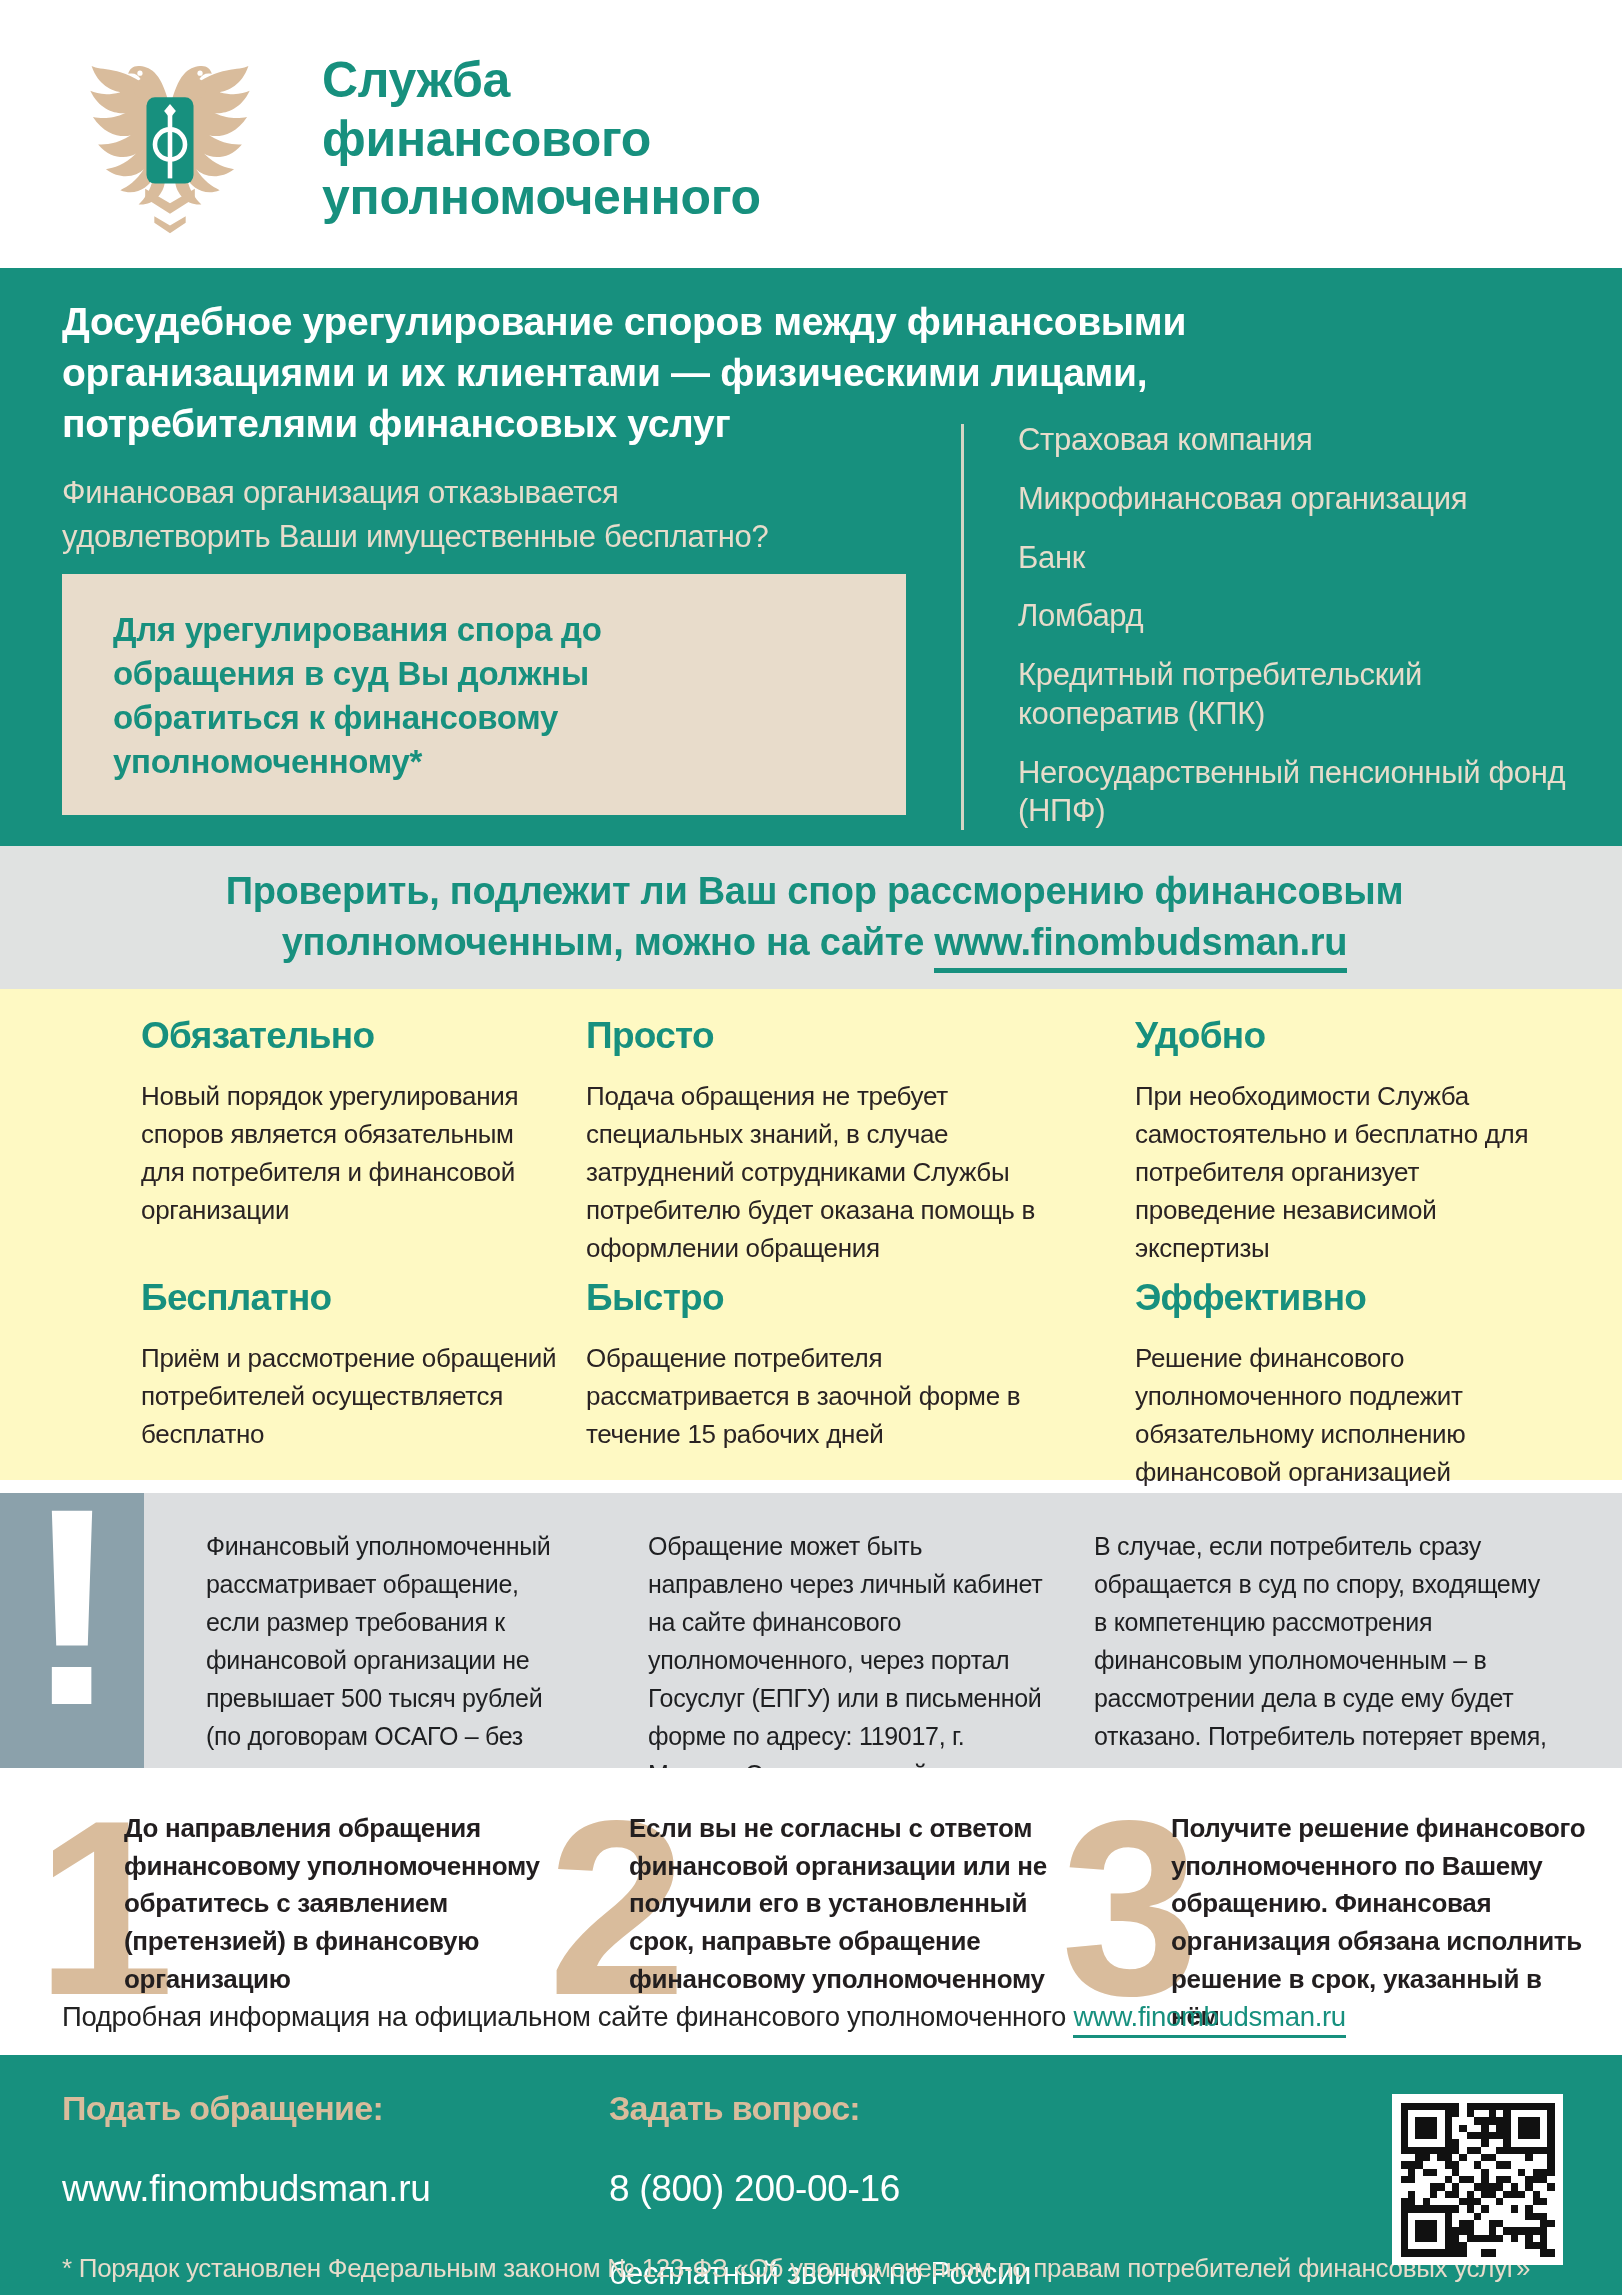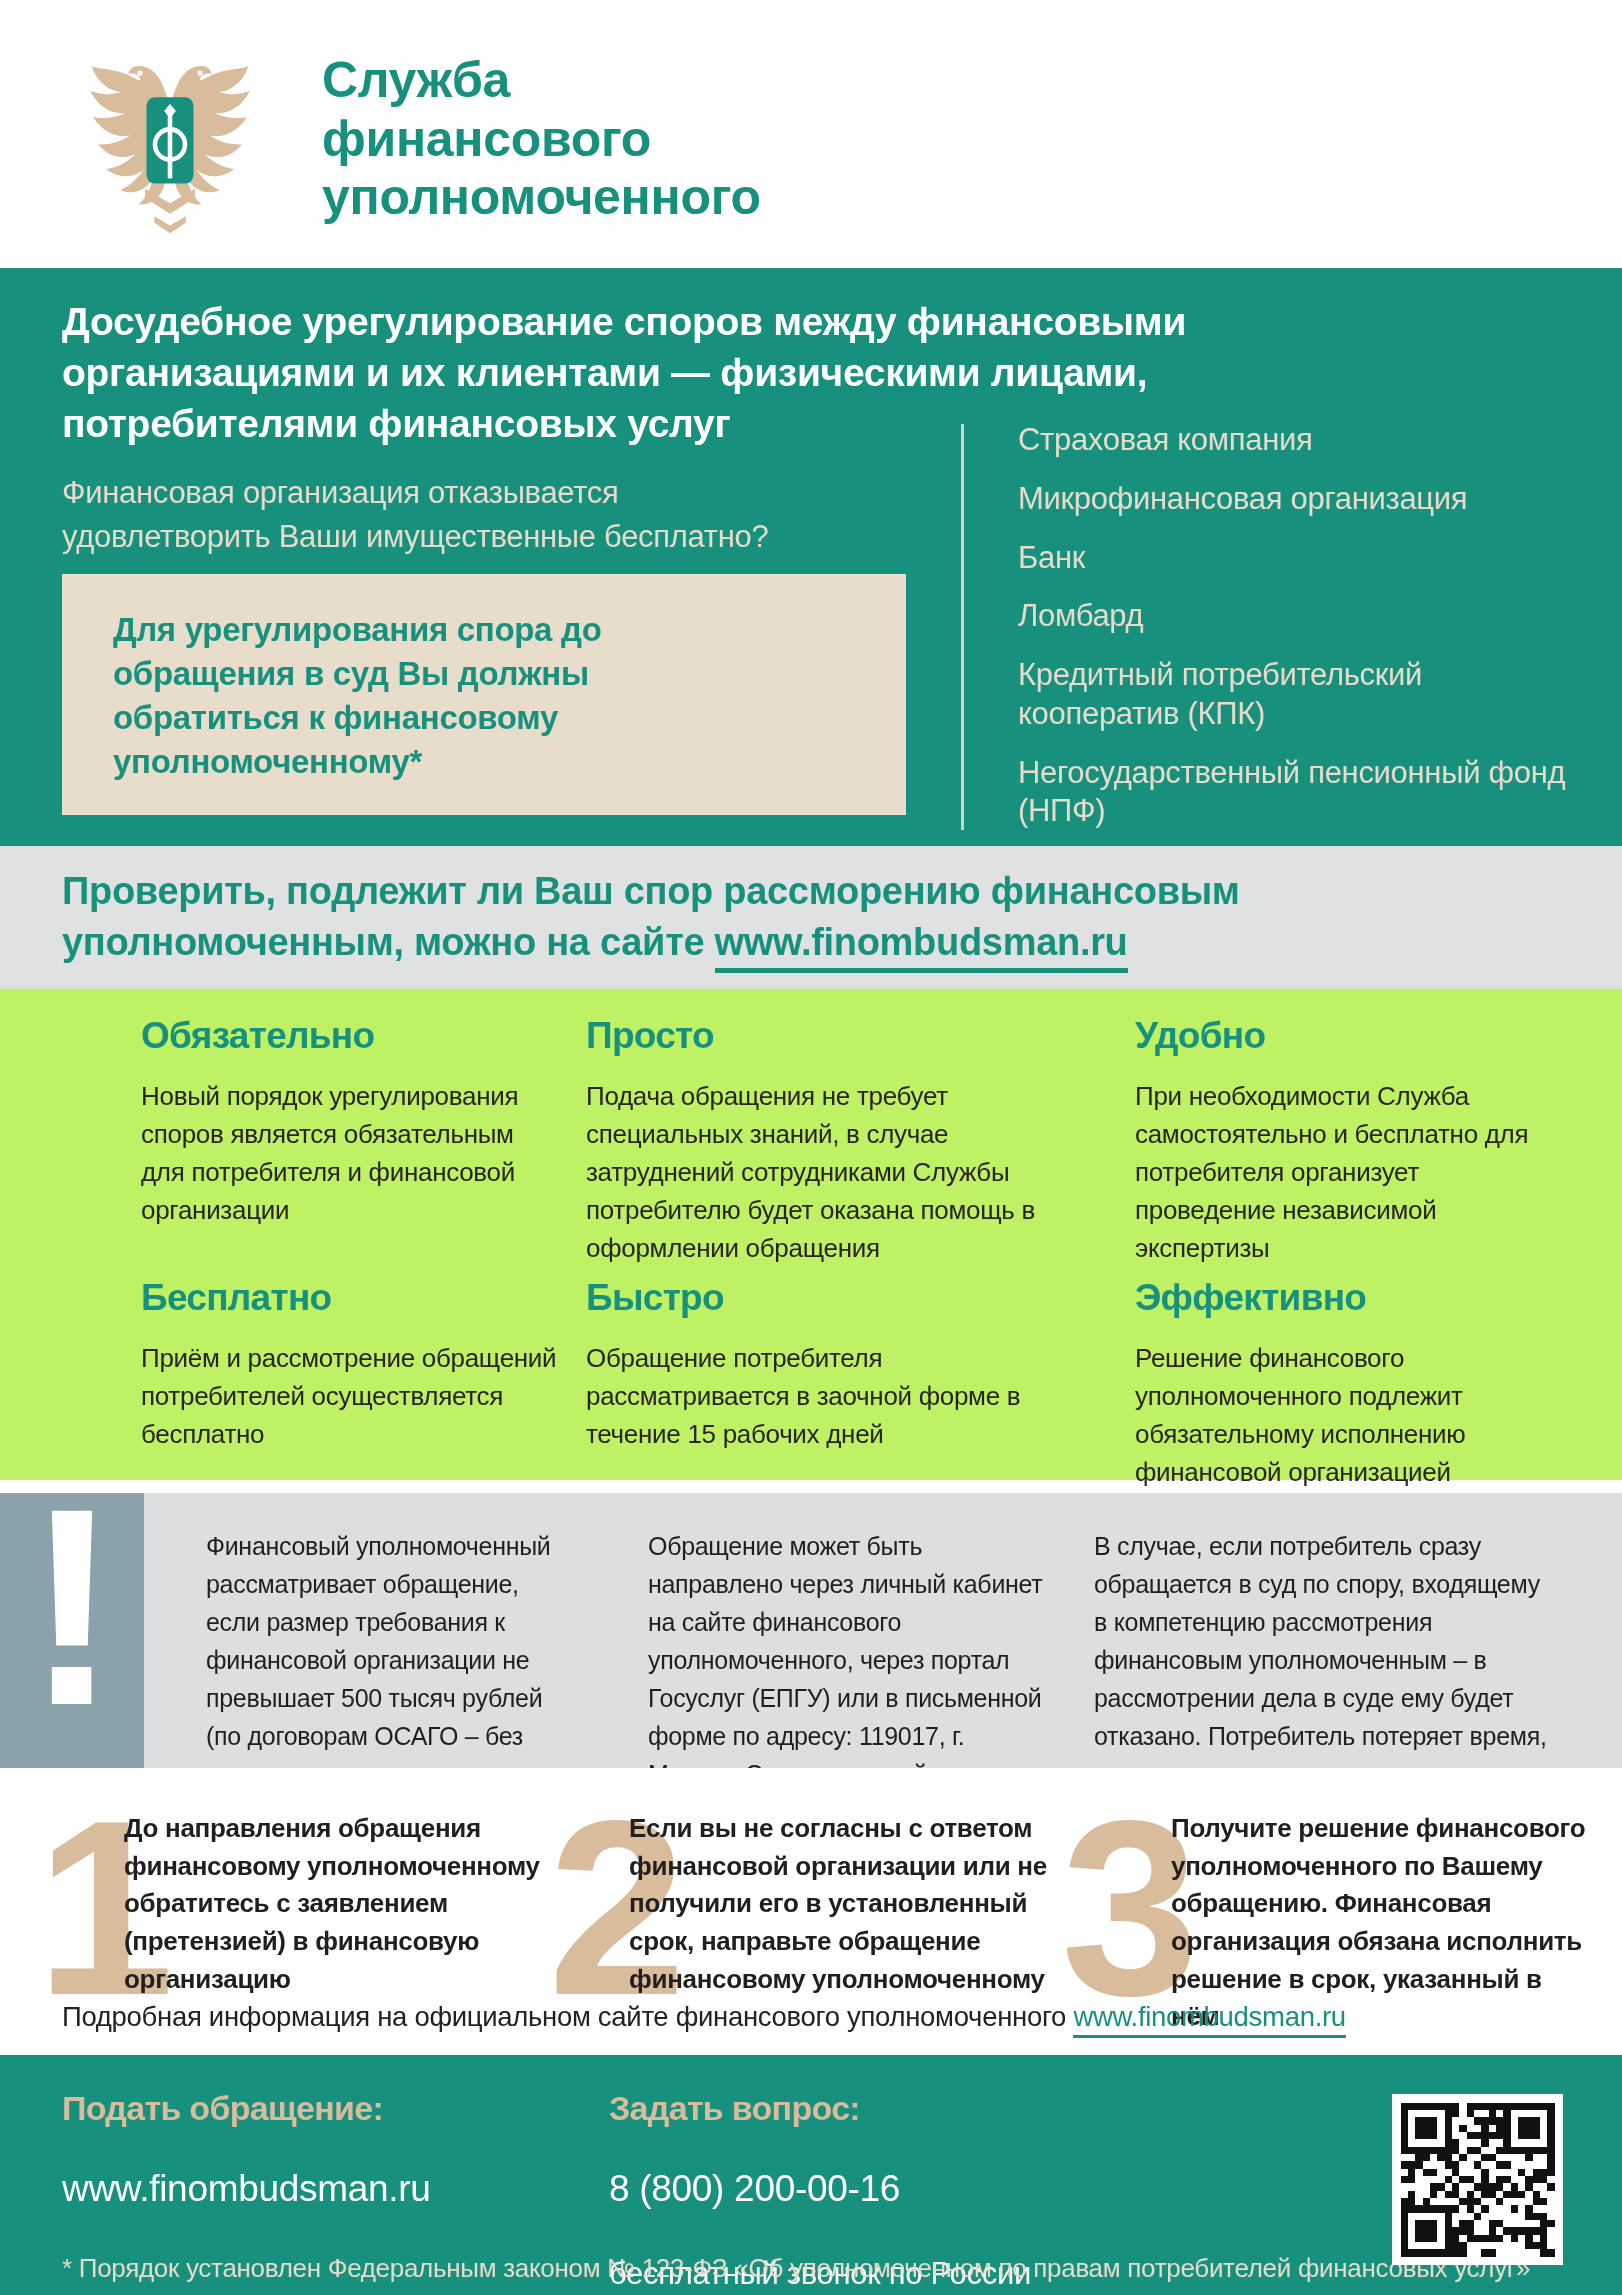--- a/index.html
+++ b/index.html
@@ -15,25 +15,25 @@
   
   .sec-hero{left:0;top:268px;width:1623px;height:578px;background:#17907e;}
   .hero-title{left:62px;top:27.5px;width:1374px;font-size:39px;line-height:1.32;font-weight:bold;color:#ffffff;}
   .hero-question{left:62px;top:203px;width:916px;font-size:31px;line-height:1.42;color:#e7dccb;}
   .hero-callout{left:62px;top:306px;width:844px;height:241px;background:#e8dccb;box-sizing:border-box;padding:34px 0 0 51px;}
   .hero-callout-text{font-size:33px;line-height:1.33;font-weight:bold;color:#17907e;}
   .org-divider{left:961px;top:156px;width:3.3px;height:406px;background:rgba(232,221,204,0.9);}
   .org-list{left:1018px;top:153px;width:589px;}
   .org-item{font-size:31px;line-height:1.25;color:#e7dccb;margin-bottom:20px;}
   
-  .sec-banner{left:0;top:846px;width:1623px;height:143px;background:#e0e2e1;}
+  .sec-banner{left:0;top:846px;width:1623px;height:143px;background:#e0e2e1;text-align:center;}
   .banner-text{left:62px;top:19.6px;width:1505px;font-size:38px;line-height:1.36;font-weight:bold;color:#17907e;}
   .url-underline{border-bottom:5.2px solid #17907e;padding-bottom:5.2px;}
   
-  .sec-benefits{left:0;top:989px;width:1623px;height:491px;background:#bef264;}
+  .sec-benefits{left:0;top:989px;width:1623px;height:491px;background:#fef9c3;}
   .benefit{width:419px;}
   .benefit h3{margin:0 0 19.6px 0;font-size:37px;color:#17907e;letter-spacing:-0.7px;}
   .benefit p{margin:0;font-size:26px;line-height:1.47;color:#2a2323;}
   .b1{left:141px;top:26px;} .b2{left:586px;top:26px;width:465px;} .b3{left:1135px;top:26px;}
   .b4{left:141px;top:288px;} .b5{left:586px;top:288px;width:465px;} .b6{left:1135px;top:288px;}
   
   .sec-notice{left:0;top:1493px;width:1623px;height:275px;background:#dcdee0;}
   .excl-box{left:0;top:0;width:144px;height:275px;background:#8ba1ab;}
   .excl-mark{left:0;top:-26px;width:144px;text-align:center;font-size:281px;font-weight:bold;color:#ffffff;line-height:1;}
   .notice-col{font-size:25px;line-height:1.52;color:#1e1f21;}

